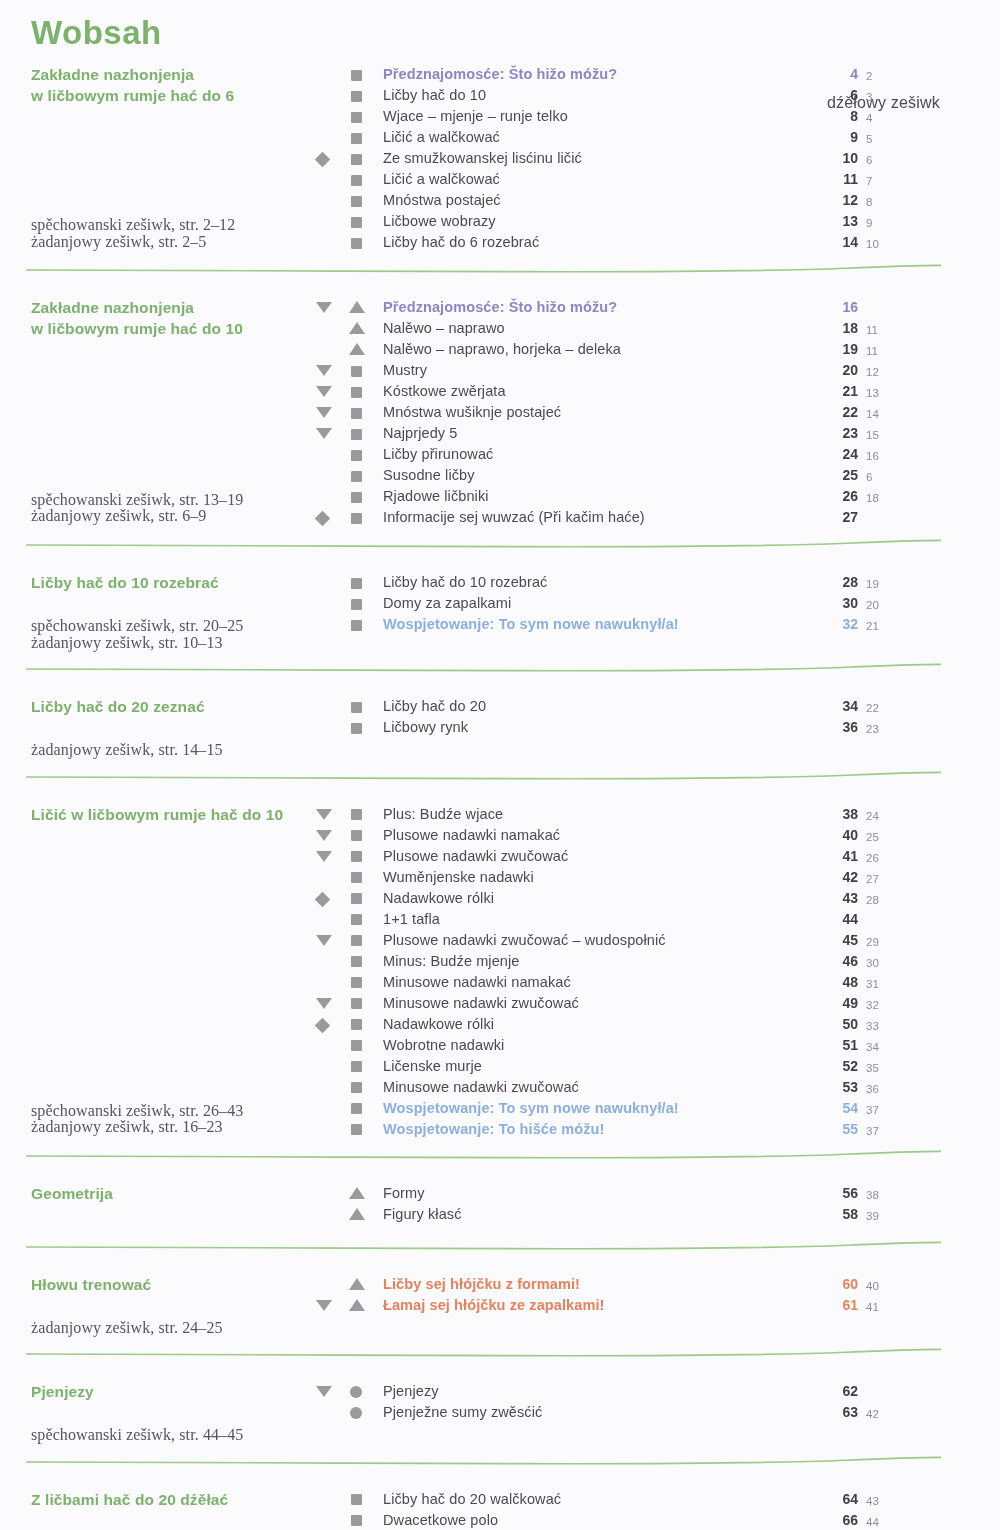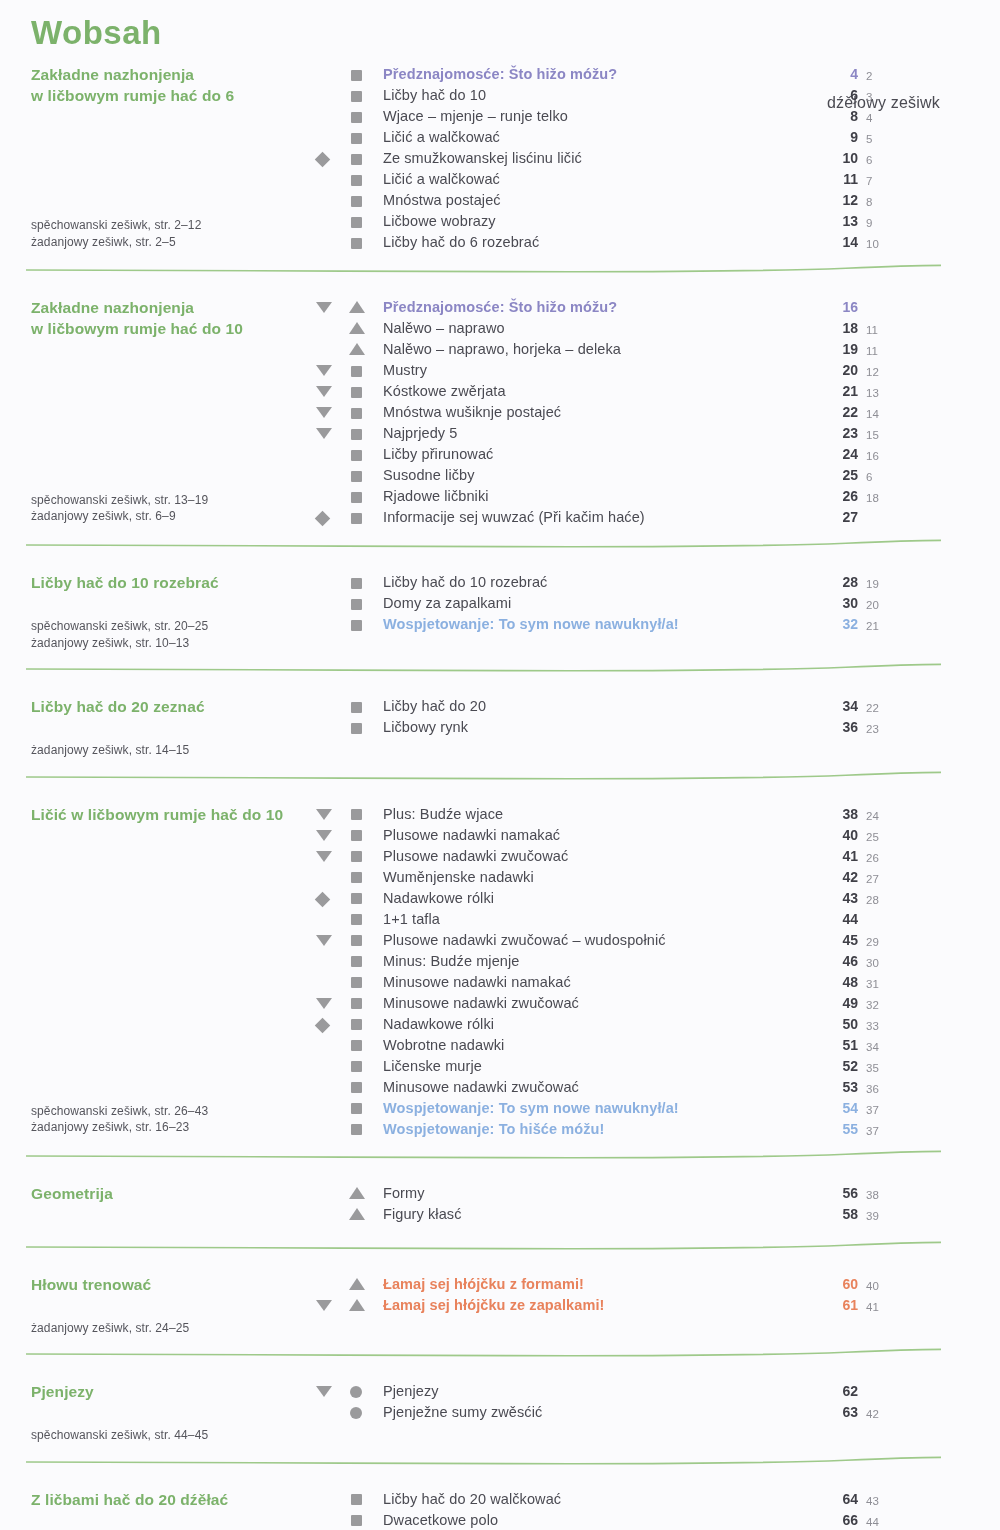--- a/index.html
+++ b/index.html
@@ -29,21 +29,21 @@
   
   .section{position:relative;}
 
   .sec-left{
     position:absolute;left:31px;top:0;width:290px;
   }
   .sec-title{
     font-size:15.5px;font-weight:bold;color:#7cb26b;
     line-height:21px;letter-spacing:.1px;
   }
-  .sec-notes{font-size:12px;color:#55555c;line-height:16.5px;letter-spacing:.1px;}
+  .sec-notes{font-size:16px;color:#55555c;line-height:16.5px;letter-spacing:.1px;font-family:Liberation Serif, serif;}
   .sec-notes div{white-space:nowrap;}
 
   
   .rows{margin-left:0;}
   .row{
     position:relative;height:21px;line-height:21px;
     white-space:nowrap;
   }
   .mk-tri{
     position:absolute;left:316px;top:5px;width:0;height:0;
@@ -463,21 +463,21 @@
       <div class="section" style="position: absolute; left: 0px; top: 1273.9px; width: 1000px;">
         <div class="sec-left">
           <div class="sec-title">Hłowu trenować</div>
         </div>
         <div class="sec-notes" style="position: absolute; left: 31px; top: 46px;">
           <div>żadanjowy zešiwk, str. 24–25</div>
         </div>
         <div class="rows">
           <div class="row">
             <span class="mk up"></span>
-            <span class="lbl orange">Łamaj sej hłójčku z formami!</span>
+            <span class="lbl orange">Ličby sej hłójčku z formami!</span>
             <span class="pg orange">60</span>
             <span class="pg2">40</span>
           </div>
           <div class="row">
             <span class="mk-tri"></span>
             <span class="mk up"></span>
             <span class="lbl orange">Łamaj sej hłójčku ze zapalkami!</span>
             <span class="pg orange">61</span>
             <span class="pg2">41</span>
           </div>

